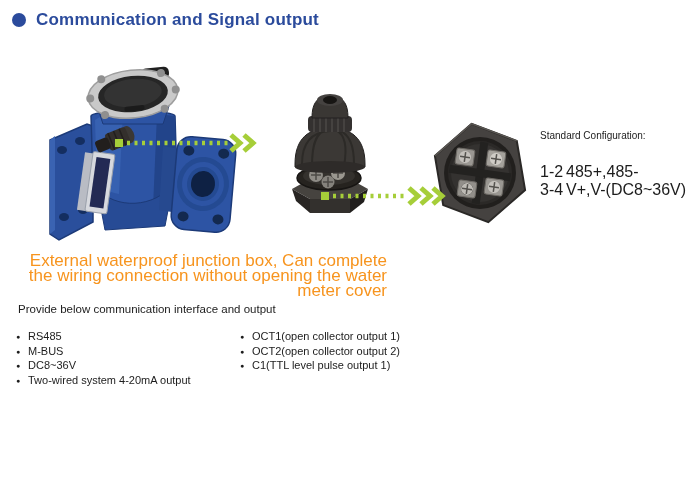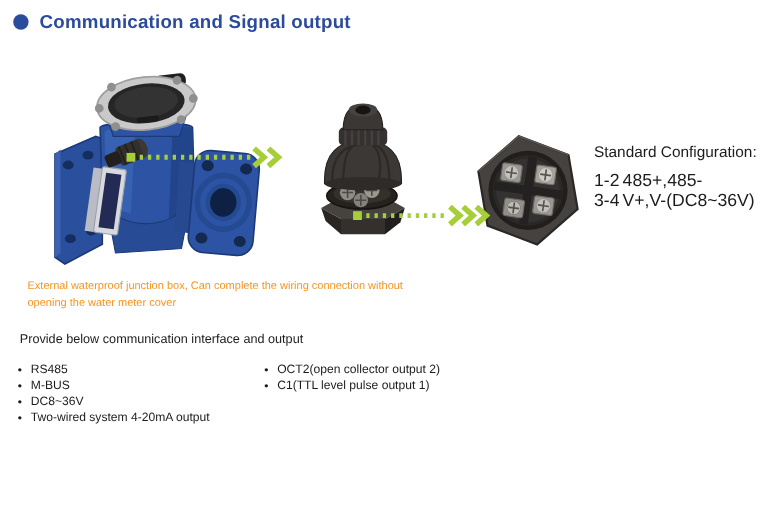--- a/index.html
+++ b/index.html
@@ -8,26 +8,26 @@
     font-family:"Liberation Sans","DejaVu Sans",sans-serif;color:#1c1c1c;
   }
   
   .title-row{position:absolute;left:12px;top:10px;display:flex;align-items:center;gap:10px;text-align:center;}
   .title-dot{width:14px;height:14px;border-radius:50%;background:#2b4b9c;flex:0 0 auto;}
   .page-title{font-size:17px;font-weight:bold;color:#2b4b9c;letter-spacing:.2px;}
   
   .img-abs{position:absolute;}
   
   .std-config{position:absolute;left:540px;top:130px;}
-  .std-config .head{font-size:14px;color:#1c1c1c;margin-bottom:10px;}
+  .std-config .head{font-size:10px;color:#1c1c1c;margin-bottom:22px;}
   .cfg-line{display:flex;font-size:16px;line-height:18px;color:#1c1c1c;}
   .cfg-line .pins{width:26px;flex:0 0 auto;}
   
   .orange-note{position:absolute;left:25px;top:253px;width:362px;
-    font-size:10px;line-height:15px;color:#f7941e;}
+    font-size:17px;line-height:15px;color:#f7941e;text-align:right;}
   
   .provide-head{position:absolute;left:18px;top:303px;font-size:11.5px;color:#1c1c1c;}
   .iface-list{position:absolute;top:330px;margin:0;padding:0;list-style:none;}
   .iface-list.left{left:16px;}
   .iface-list.right{left:240px;}
   .iface-list li{display:flex;align-items:baseline;font-size:11px;line-height:13.5px;color:#1c1c1c;}
   .blt{flex:0 0 auto;width:12px;}
   .blt::before{content:"\25CF";font-size:7px;position:relative;top:-1px;}
   
   .ps-note{position:absolute;left:18px;top:424px;display:flex;font-size:11.5px;line-height:15px;color:#1c1c1c;}
@@ -229,20 +229,24 @@
       </li>
     <li>
         <span class="blt"></span>
         <span>Two-wired system 4-20mA output</span>
       </li>
   </ul>
 
   <ul class="iface-list right">
     <li>
         <span class="blt"></span>
+        <span>OCT1(open collector output 1)</span>
+      </li>
+    <li>
+        <span class="blt"></span>
         <span>OCT2(open collector output 2)</span>
       </li>
     <li>
         <span class="blt"></span>
         <span>C1(TTL level pulse output 1)</span>
       </li>
   </ul>
 
 
 </div>

